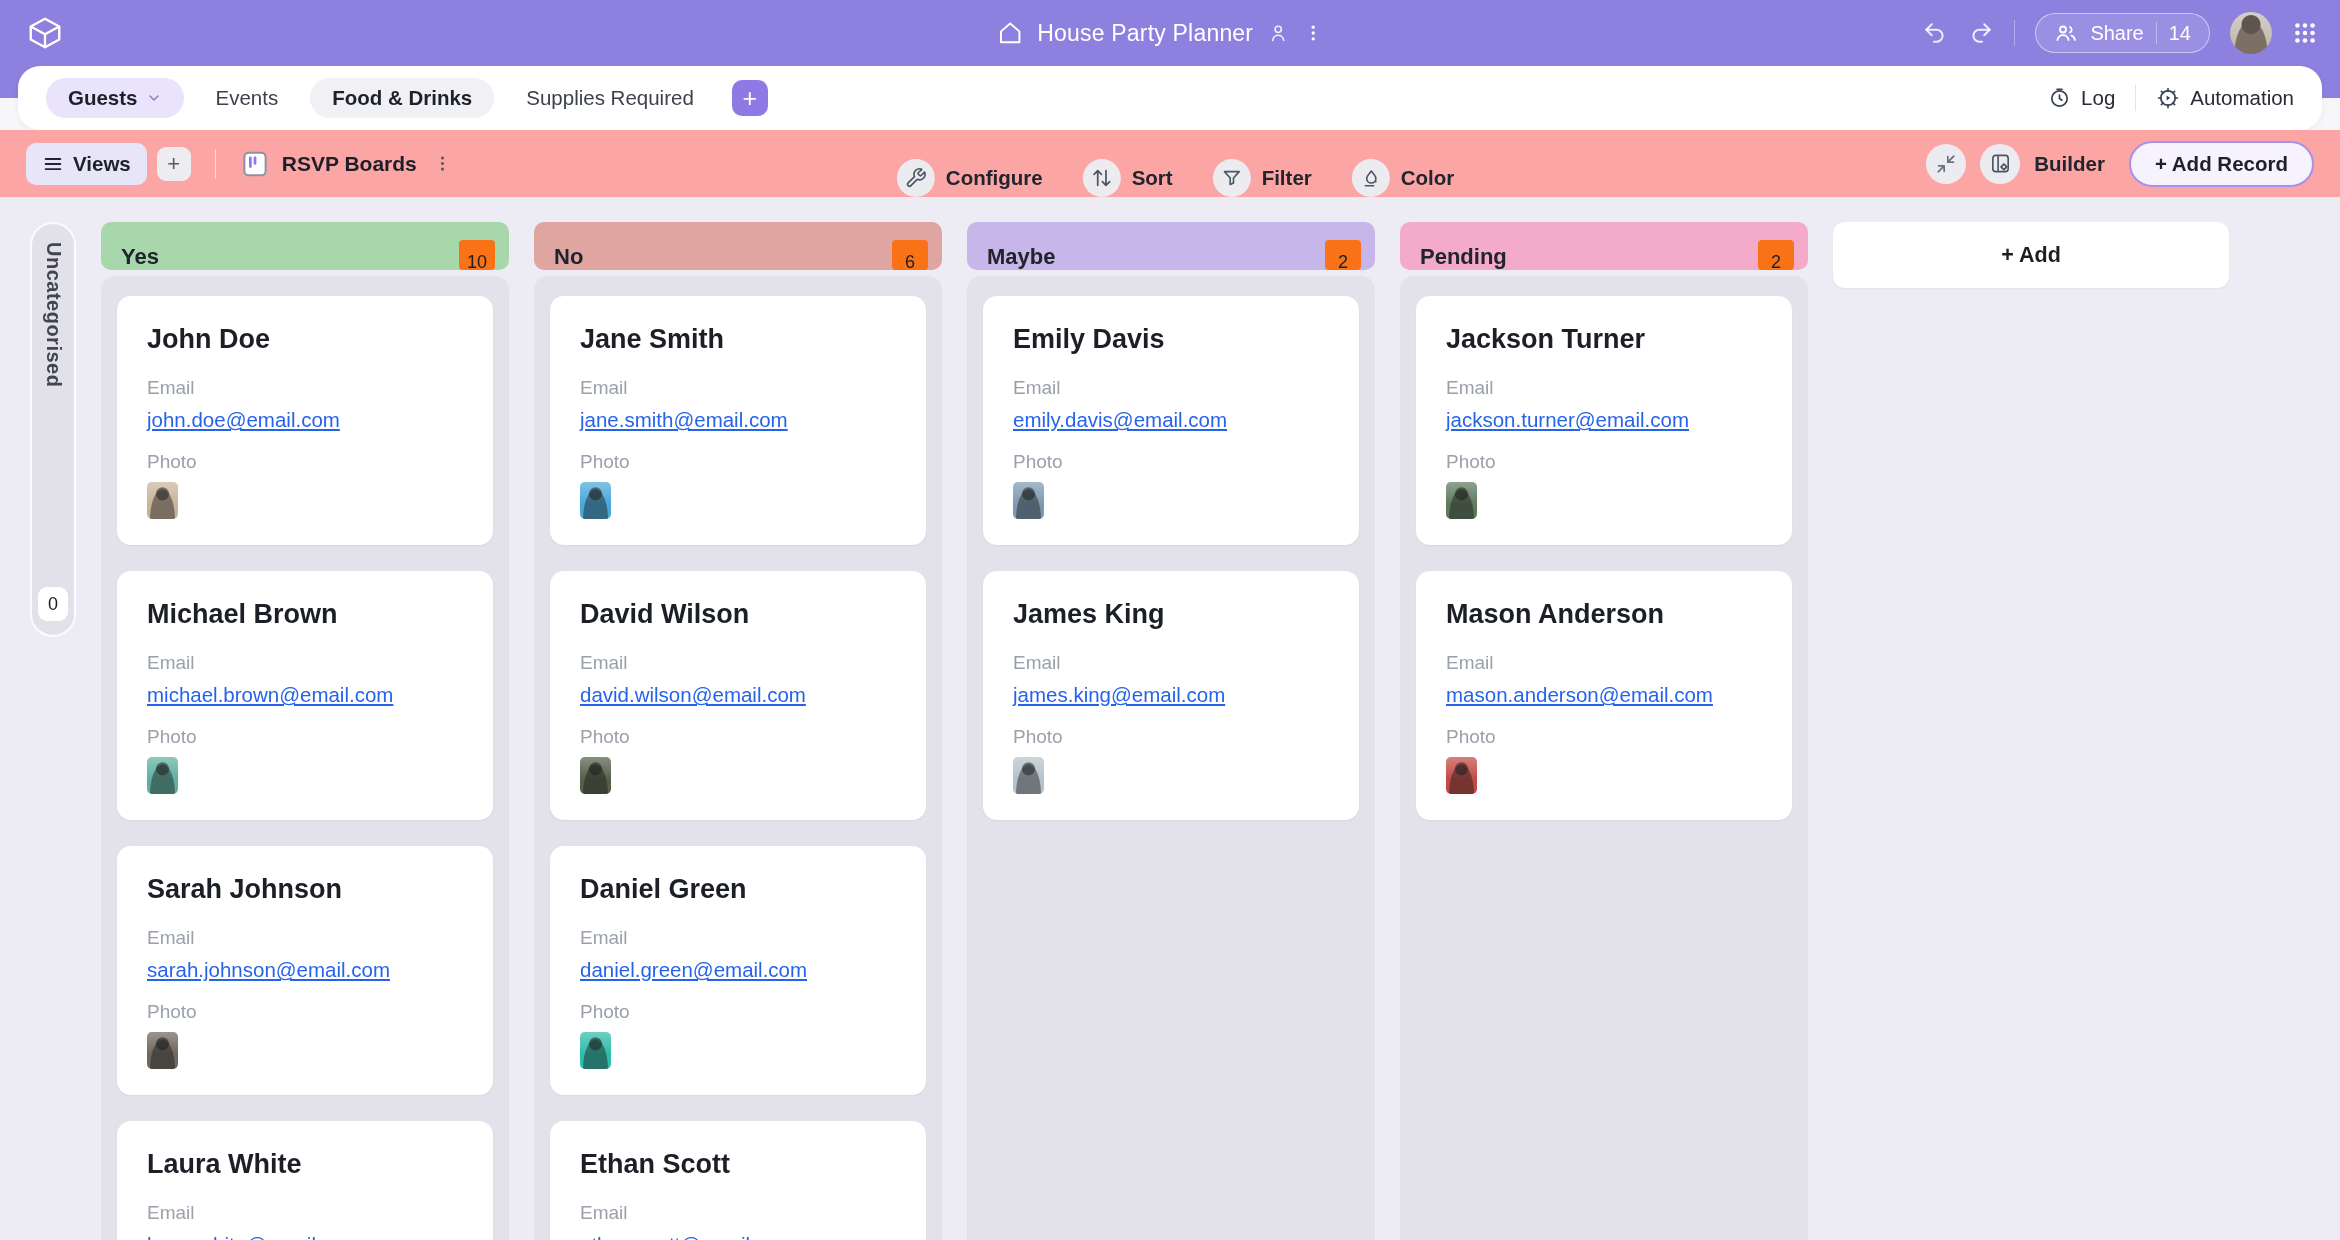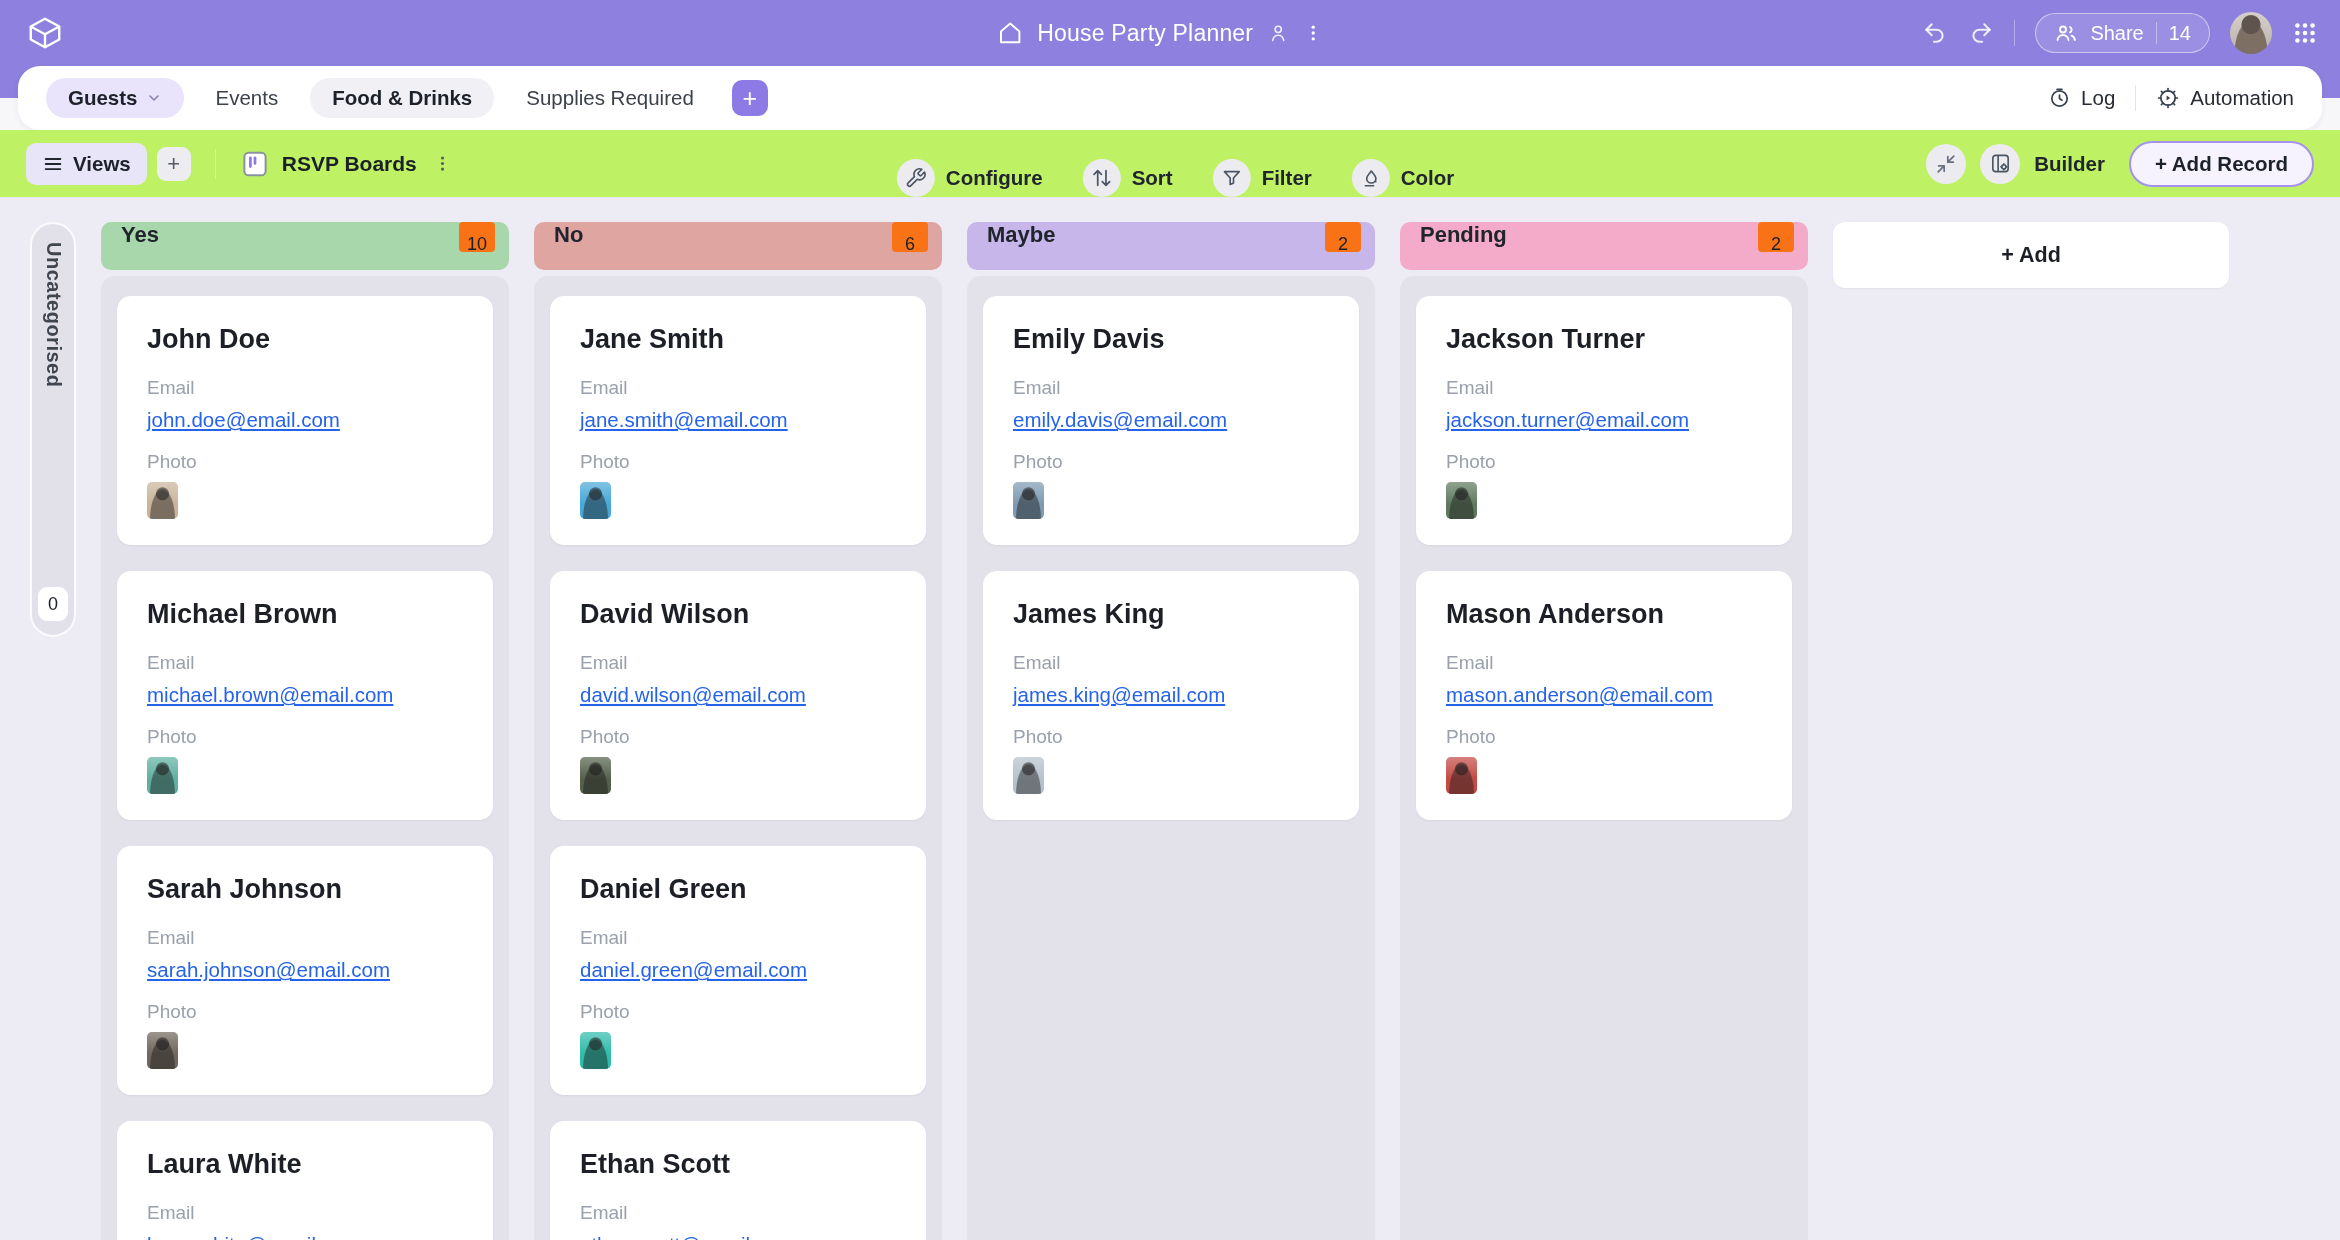--- a/index.html
+++ b/index.html
@@ -36,21 +36,21 @@
   .tab.active { background:#e9e3fb; color:#1d2129; font-weight:600; }
   .tab.hovered { background:#f1f1f5; color:#1d2129; font-weight:600; }
   .tab-add { width:36px; height:36px; border-radius:10px; background:#8e7ae5; color:#fff;
              font-size:25px; line-height:34px; text-align:center; border:none; cursor:pointer; margin-left:6px; }
   .sheet-right { margin-left:auto; display:flex; align-items:center; gap:20px; font-size:20.5px;
                  font-weight:500; color:#272b33; }
   .sheet-right .item { display:flex; gap:10px; cursor:pointer; }
   .v-div { width:1px; height:26px; background:#e3e3ea; }
 
   
-  .toolbar { position:relative; height:68px; background:#bef264; border-bottom:1px solid #e9e8f0;
+  .toolbar { position:relative; height:68px; background:#fca5a5; border-bottom:1px solid #e9e8f0;
              display:flex; align-items:center; padding:0 26px; }
   .views-pill { display:flex; align-items:center; gap:9px; height:42px; padding:0 16px;
                 border-radius:10px; background:#e9e5f9; font-size:20.5px; font-weight:600;
                 color:#1d2129; border:none; cursor:pointer; }
   .mini-btn { width:34px; height:34px; border-radius:9px; background:#ececf1; color:#565b66;
               font-size:22px; border:none; cursor:pointer; margin-left:10px; }
   .view-id { display:flex; align-items:center; gap:12px; margin-left:24px; padding-left:24px;
              border-left:1px solid #e5e4ec; }
   .view-name { font-size:21px; font-weight:700; color:#1b1f27; }
   .dots-v { color:#565b66; cursor:pointer; padding:0 4px; }
@@ -72,21 +72,21 @@
   .board-row { display:flex; gap:25px; height:100%; align-items:stretch; }
 
   .uncat { flex:none; width:46px; height:415px; border-radius:23px; background:#e2e1ea;
            border:2px solid #fbfbfd; display:flex; flex-direction:column; align-items:center;
            justify-content:space-between; padding:18px 0 14px; cursor:pointer; }
   .uncat-label { writing-mode:vertical-rl; font-size:20px; font-weight:600; color:#40454f; letter-spacing:.5px; }
   .uncat-badge { width:30px; height:34px; background:#fff; border-radius:9px; display:grid;
                  place-items:center; font-size:18px; color:#1b1f27; }
 
   .kb-col { flex:none; width:408px; display:flex; flex-direction:column; height:100%; }
-  .kb-header { flex:none; height:48px; border-radius:10px; display:flex; align-items:flex-start;
+  .kb-header { flex:none; height:48px; border-radius:10px; display:flex; align-items:flex-end;
                padding:0 14px 0 20px; margin-bottom:6px; cursor:grab; }
   .kb-title { font-size:22px; font-weight:600; color:#20242c; }
   .kb-badge { margin-left:auto; background:#f97316; border-radius:4px; min-width:36px; height:30px;
               display:grid; place-items:center; padding:12px 8px; font-size:18px; color:#1b1f27; }
   .kb-body { flex:1; background:#e3e2eb; border-radius:14px 14px 0 0; padding:20px 16px; overflow:hidden; }
 
   .card { background:#fff; border-radius:14px; box-shadow:0 1px 2px rgba(30,30,60,.06);
           padding:28px 30px 26px; margin-bottom:26px; cursor:pointer; }
   .card-name { font-size:27px; font-weight:600; color:#1c1f26; margin-bottom:22px; }
   .fld-label { font-size:19px; color:#9aa1ab; margin-bottom:9px; }

